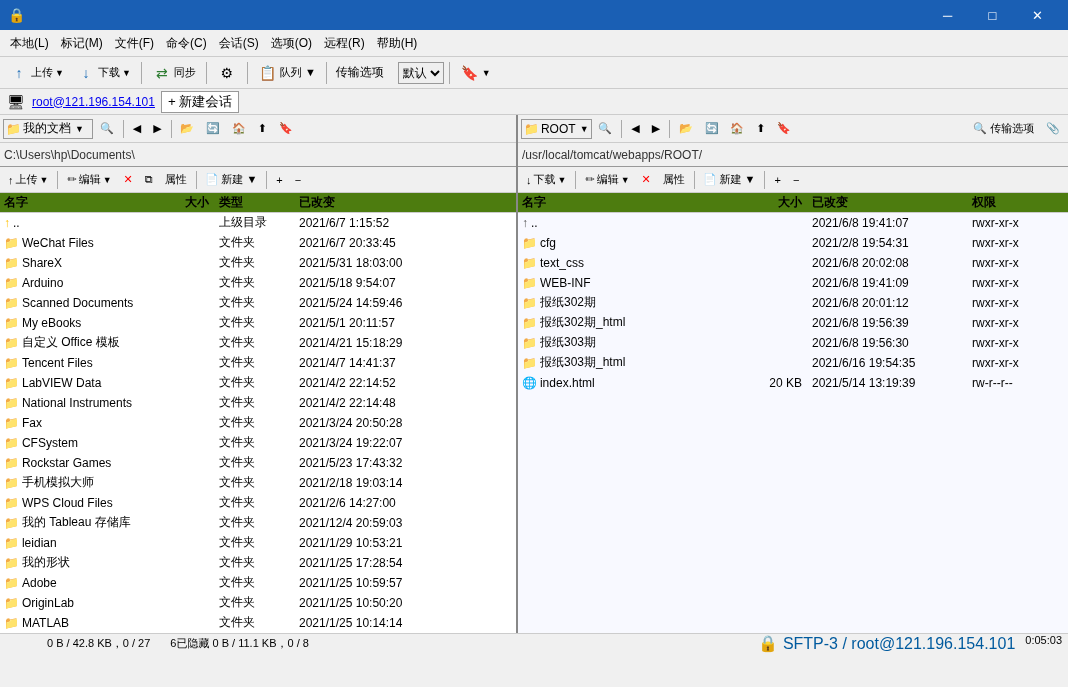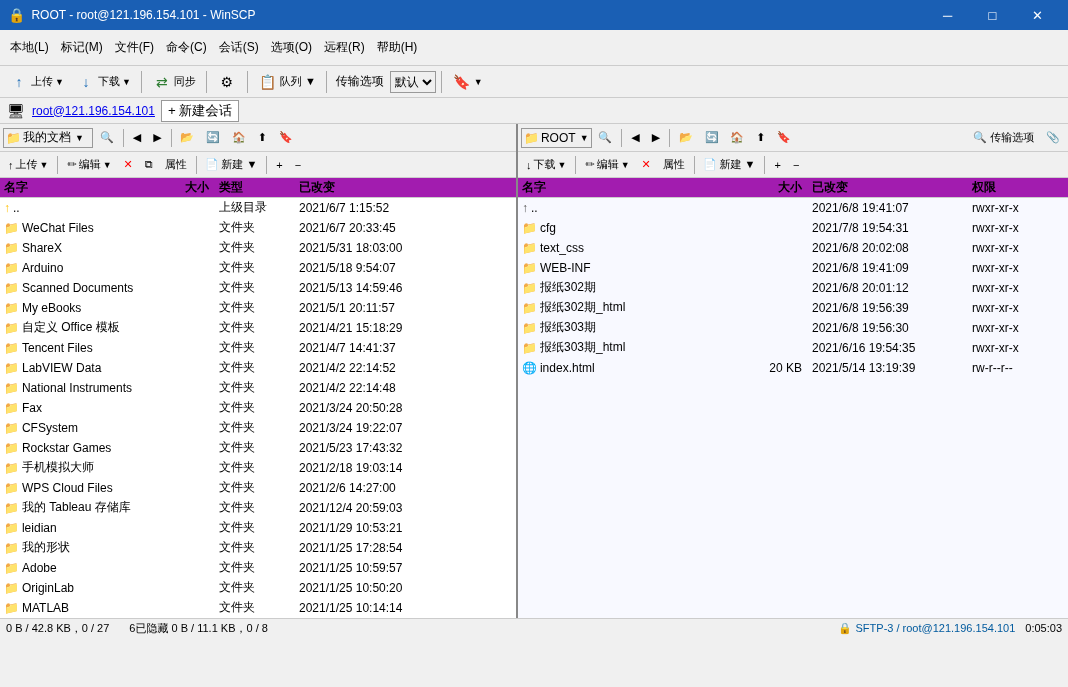--- a/index.html
+++ b/index.html
@@ -5,21 +5,21 @@
     * { margin: 0; padding: 0; box-sizing: border-box; }
     body { font-family: 'MS Shell Dlg 2', SimSun, Arial, sans-serif; font-size: 12px; background: #f0f0f0; width: 1068px; height: 687px; overflow: hidden; }
     
     
     #title-bar { background: #1a5fb4; color: white; height: 30px; display: flex; align-items: center; justify-content: space-between; padding: 0 8px; user-select: none; }
     #title-bar .title-left { display: flex; align-items: center; gap: 6px; font-size: 12px; }
     #title-bar .win-controls { display: flex; gap: 0; }
     #title-bar .win-btn { width: 45px; height: 30px; display: flex; align-items: center; justify-content: center; cursor: pointer; font-size: 13px; color: white; }
     
     
-    #menu-bar { background: #f0f0f0; height: 36px; display: flex; align-items: center; padding: 0 4px; border-bottom: 1px solid #ccc; }
+    #menu-bar { background: #f0f0f0; height: 27px; display: flex; align-items: center; padding: 0 4px; border-bottom: 1px solid #ccc; }
     .menu-item { padding: 2px 6px; cursor: pointer; font-size: 12px; }
     
     
     #toolbar { background: #f0f0f0; height: 32px; display: flex; align-items: center; padding: 2px 4px; border-bottom: 1px solid #ccc; gap: 2px; }
     .tb-btn { height: 26px; padding: 2px 4px; border: 1px solid transparent; cursor: pointer; display: flex; align-items: center; gap: 2px; font-size: 11px; background: transparent; }
     .tb-separator { width: 1px; height: 22px; background: #aaa; margin: 0 3px; }
     .tb-icon { width: 20px; height: 20px; display: inline-flex; align-items: center; justify-content: center; font-size: 14px; }
     
     
     #session-bar { background: #f0f0f0; height: 26px; display: flex; align-items: center; padding: 2px 6px; border-bottom: 1px solid #ccc; gap: 6px; font-size: 12px; }
@@ -37,21 +37,21 @@
     #left-action-bar { background: #f0f0f0; height: 26px; display: flex; align-items: center; padding: 1px 2px; border-bottom: 1px solid #ccc; }
     
     
     #right-panel { flex: 1; display: flex; flex-direction: column; }
     #right-toolbar { background: #f0f0f0; height: 28px; display: flex; align-items: center; padding: 1px 2px; border-bottom: 1px solid #ccc; }
     #right-address { background: #f0f0f0; height: 24px; display: flex; align-items: center; padding: 0 4px; border-bottom: 1px solid #999; font-size: 12px; }
     #right-action-bar { background: #f0f0f0; height: 26px; display: flex; align-items: center; padding: 1px 2px; border-bottom: 1px solid #ccc; }
     
     
     .file-list { flex: 1; overflow-y: auto; overflow-x: hidden; background: white; }
-    .file-list-header { display: flex; background: #a21caf; border-bottom: 1px solid #ccc; height: 20px; align-items: center; font-size: 12px; font-weight: bold; position: sticky; top: 0; z-index: 1; }
+    .file-list-header { display: flex; background: #4d7c0f; border-bottom: 1px solid #ccc; height: 20px; align-items: center; font-size: 12px; font-weight: bold; position: sticky; top: 0; z-index: 1; }
     .file-row { display: flex; align-items: center; height: 20px; font-size: 12px; border-bottom: 1px solid transparent; }
     
     
     .col-name-l { width: 160px; min-width: 160px; padding-left: 4px; overflow: hidden; white-space: nowrap; display: flex; align-items: center; gap: 3px; }
     .col-size-l { width: 55px; min-width: 55px; text-align: right; padding-right: 6px; }
     .col-type-l { width: 80px; min-width: 80px; padding-left: 4px; }
     .col-date-l { width: 180px; min-width: 180px; padding-left: 4px; }
     
     
     .col-name-r { width: 220px; min-width: 220px; padding-left: 4px; overflow: hidden; white-space: nowrap; display: flex; align-items: center; gap: 3px; }
@@ -68,31 +68,30 @@
     
     
     .file-list::-webkit-scrollbar { width: 14px; }
     .file-list::-webkit-scrollbar-track { background: #f0f0f0; }
     .file-list::-webkit-scrollbar-thumb { background: #c0c0c0; border: 1px solid #888; }
     
     #right-panel .file-list { background: #f8f9ff; }
     
     .path-label { font-size: 12px; color: #333; }
     
-    .status-left { display: flex; gap: 20px; }
+    .status-left { display: flex; gap: 20px; margin-left: 41px; }
     .status-right { display: flex; gap: 10px; }
-    .status-sftp { color: #005a9e; font-size: 11px; }
+    .status-sftp { color: #005a9e; font-size: 16px; }
   </style>
 </head>
 <body>
 
 <div id="title-bar">
   <div class="title-left">
     <span style="font-size:14px;">🔒</span>
-    <span>ROOT - root@121.196.154.101 - WinSCP</span>
   </div>
   <div class="win-controls">
     <div class="win-btn">─</div>
     <div class="win-btn">□</div>
     <div class="win-btn close">✕</div>
   </div>
 </div>
 
 <div id="menu-bar">
   <span class="menu-item">本地(L)</span>
@@ -126,21 +125,21 @@
   <button class="tb-btn">
     <span class="tb-icon">⚙</span>
   </button>
   <div class="tb-separator"></div>
   <button class="tb-btn">
     <span class="tb-icon">📋</span>
     <span>队列 ▼</span>
   </button>
   <div class="tb-separator"></div>
   <span style="font-size:12px; padding: 0 4px;">传输选项</span>
-  <select style="height:22px; font-size:12px; border: 1px solid #999;">
+  <select style="height:22px; font-size:12px; border: 1px solid #999; margin-left: 8px;">
     <option>默认</option>
   </select>
   <div class="tb-separator"></div>
   <button class="tb-btn">
     <span class="tb-icon" style="color:#ff6600;">🔖</span>
     <span style="font-size:9px;">▼</span>
   </button>
 </div>
 
 <div id="session-bar">
@@ -183,20 +182,23 @@
         <span>🏠</span>
       </button>
       <button class="panel-tb-btn">
         <span>⬆</span>
       </button>
       <button class="panel-tb-btn">
         <span>🔖</span>
       </button>
     </div>
 
+    <div id="left-address">
+      <span class="path-label">C:\Users\hp\Documents\</span>
+    </div>
 
     <div id="left-action-bar" style="display:flex; align-items:center; gap:2px; padding:1px 3px;">
       <button class="panel-tb-btn">
         <span>↑</span>
         <span>上传</span>
         <span style="font-size:9px;">▼</span>
       </button>
       <div class="panel-tb-sep"></div>
       <button class="panel-tb-btn">
         <span>✏</span>
@@ -271,21 +273,21 @@
     <span class="col-type-l">文件夹</span>
     <span class="col-date-l">2021/5/18  9:54:07</span>
   </div>
           <div class="file-row">
     <span class="col-name-l">
       <span style="color:#ffc107; font-size:12px;">📁</span>
       Scanned Documents
     </span>
     <span class="col-size-l"></span>
     <span class="col-type-l">文件夹</span>
-    <span class="col-date-l">2021/5/13  14:59:46</span>
+    <span class="col-date-l">2021/5/24  14:59:46</span>
   </div>
           <div class="file-row">
     <span class="col-name-l">
       <span style="color:#ffc107; font-size:12px;">📁</span>
       My eBooks
     </span>
     <span class="col-size-l"></span>
     <span class="col-type-l">文件夹</span>
     <span class="col-date-l">2021/5/1  20:11:57</span>
   </div>
@@ -465,20 +467,23 @@
       <div style="flex:1;"></div>
       <button class="panel-tb-btn" style="gap:3px;">
         <span>🔍</span>
         <span>传输选项</span>
       </button>
       <button class="panel-tb-btn">
         <span>📎</span>
       </button>
     </div>
 
+    <div id="right-address">
+      <span class="path-label">/usr/local/tomcat/webapps/ROOT/</span>
+    </div>
 
     <div id="right-action-bar" style="display:flex; align-items:center; gap:2px; padding:1px 3px;">
       <button class="panel-tb-btn">
         <span>↓</span>
         <span>下载</span>
         <span style="font-size:9px;">▼</span>
       </button>
       <div class="panel-tb-sep"></div>
       <button class="panel-tb-btn">
         <span>✏</span>
@@ -521,21 +526,21 @@
     <span class="col-size-r"></span>
     <span class="col-date-r">2021/6/8  19:41:07</span>
     <span class="col-perm-r">rwxr-xr-x</span>
   </div>
           <div class="file-row">
     <span class="col-name-r">
       <span style="color:#ffc107; font-size:12px;">📁</span>
       cfg
     </span>
     <span class="col-size-r"></span>
-    <span class="col-date-r">2021/7/8  19:54:31</span>
+    <span class="col-date-r">2021/2/8  19:54:31</span>
     <span class="col-perm-r">rwxr-xr-x</span>
   </div>
           <div class="file-row">
     <span class="col-name-r">
       <span style="color:#ffc107; font-size:12px;">📁</span>
       text_css
     </span>
     <span class="col-size-r"></span>
     <span class="col-date-r">2021/6/8  20:02:08</span>
     <span class="col-perm-r">rwxr-xr-x</span>

